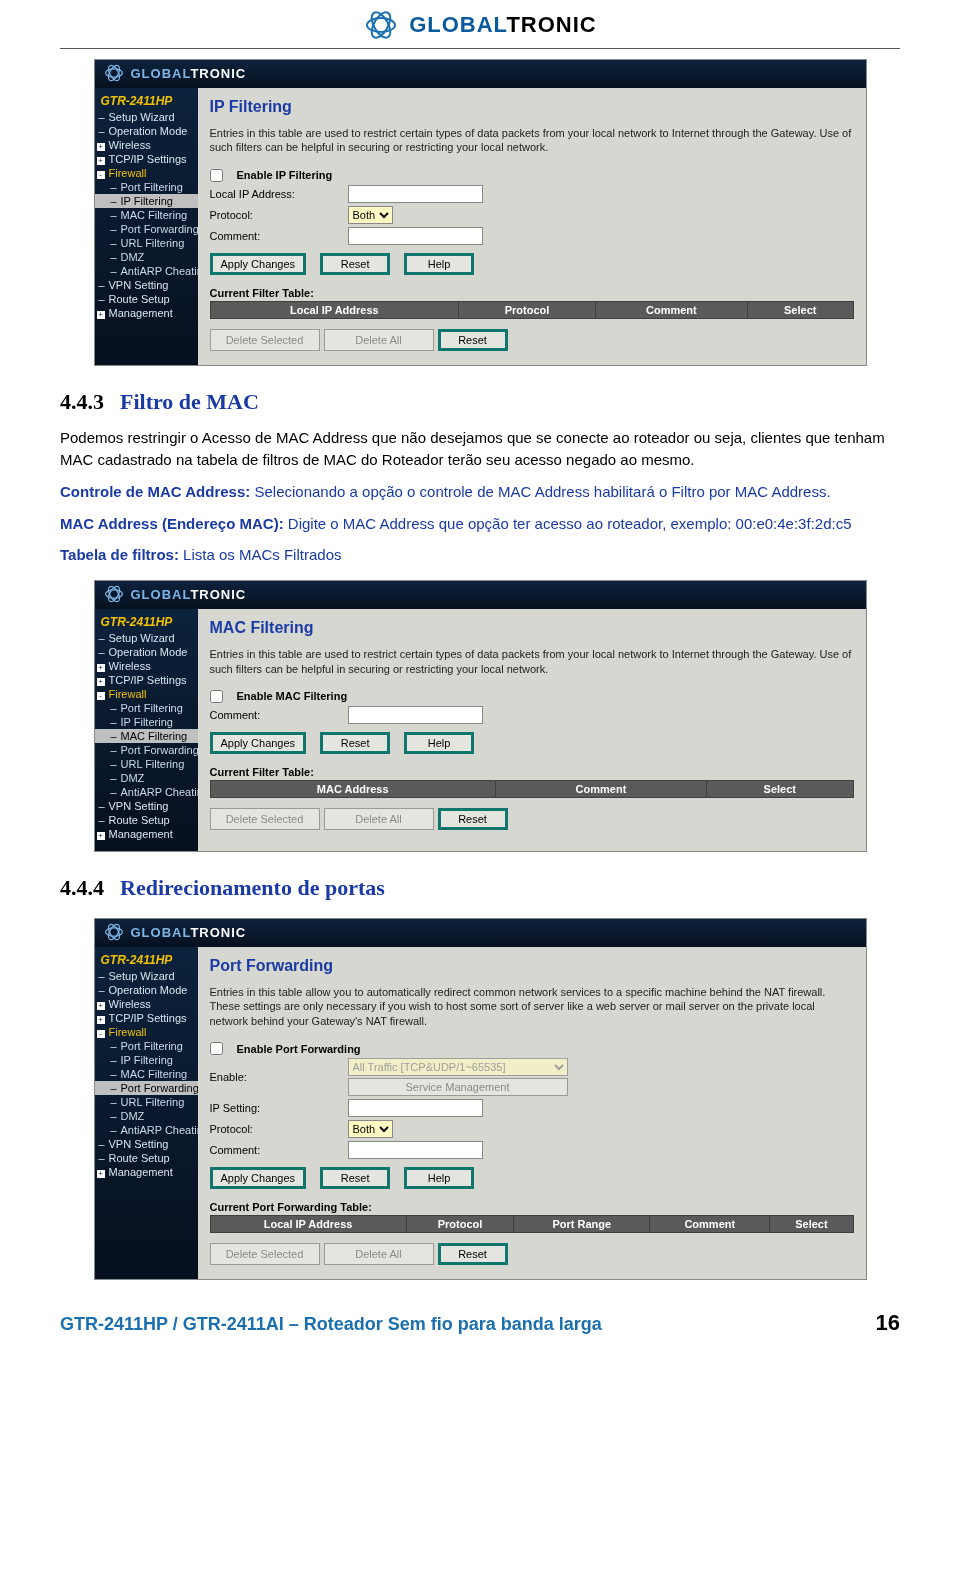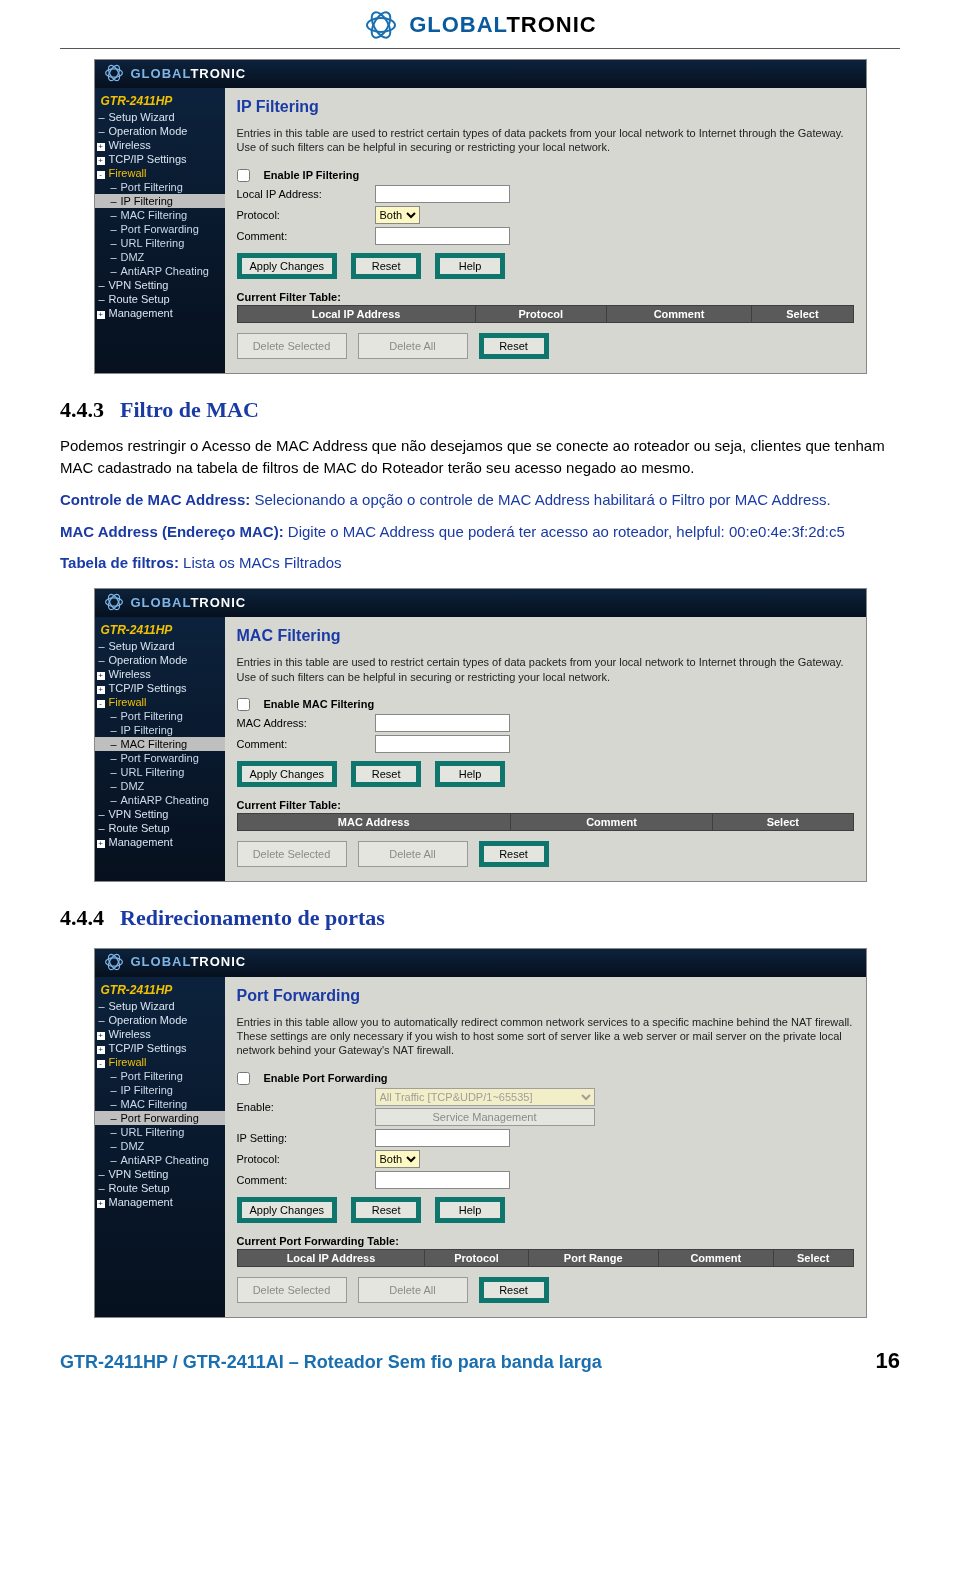--- a/index.html
+++ b/index.html
@@ -35,21 +35,21 @@
     align-items: center;
     gap: 6px;
   }
   .panel .banner svg { display:inline-block; }
   .panel .banner .brand2 { font-size: 13px; letter-spacing: 1px; font-weight: bold; }
   .panel .banner .brand2 .g { color: #7fb5e6; }
   .panel .banner .brand2 .t { color: #fff; }
 
   .panel .body { display: flex; align-items: stretch; }
   .sidebar {
-    width: 130px;
+    width: 103px;
     background: linear-gradient(#0c223c, #06101e);
     color: #d9e4f0;
     padding: 4px 0 10px 0;
   }
   .sidebar .model { color: #f2c100; font-weight: bold; font-style: italic; padding: 2px 6px; font-size: 12px; }
   .sidebar .item {
     padding: 1px 6px 1px 14px;
     color: #d9e4f0;
     cursor: pointer;
     font-size: 11px;
@@ -90,42 +90,42 @@
   .main .desc { font-size: 11px; color: #222; margin-bottom: 14px; line-height: 1.3; }
   .main .row { display: flex; align-items: center; margin: 3px 0; gap: 8px; }
   .main .row label.k { font-weight: normal; width: 130px; font-size: 11px; }
   .main input[type=text] { height: 18px; width: 135px; border: 1px solid #888; background: #fff; font-size:11px; padding: 0 2px; }
   .main select { height: 18px; border: 1px solid #888; background: #fef9c3; font-size:11px; }
   .main input[type=checkbox] { margin-right: 6px; }
   .main .btnrow { margin: 8px 0 12px 0; display:flex; gap:14px; }
   .main button.win {
     font-size: 11px;
     background: #e5e5df;
-    border: 5px solid #0f766e;
+    border: 3px solid #0f766e;
     padding: 2px 8px;
     min-width: 70px;
     cursor: pointer;
   }
   .main button.win:disabled { color: #888; }
   .main .tblhdr { font-weight: bold; font-size: 11px; margin-top: 6px; }
   .main table.ft {
     width: 100%;
     border-collapse: collapse;
     margin-top: 2px;
     margin-bottom: 10px;
   }
   .main table.ft th {
     background: #5a5a5a;
     color: #fff;
     font-size: 11px;
     font-weight: bold;
     padding: 2px 4px;
     border: 1px solid #3f3f3f;
   }
-  .main .btnrow2 { display:flex; gap:11px; }
+  .main .btnrow2 { display:flex; gap:4px; }
   .main button.dis {
     font-size: 11px;
     background: #e5e5df;
     border: 1px solid #999;
     color: #8a8a8a;
     padding: 2px 8px;
     min-width: 110px;
   }
 
   
@@ -224,21 +224,21 @@
         <button class="win">Reset</button>
       </div>
     </div>
   </div>
 </div>
 
 <div class="doc">
   <h2><span class="num">4.4.3</span><span>Filtro de MAC</span></h2>
   <p>Podemos restringir o Acesso de MAC Address que não desejamos que se conecte ao roteador ou seja, clientes que tenham MAC cadastrado na tabela de filtros de MAC do Roteador terão seu acesso negado ao mesmo.</p>
   <p class="blue"><span class="blueb">Controle de MAC Address:</span><span> Selecionando a opção o controle de MAC Address habilitará o Filtro por MAC Address.</span></p>
-  <p class="blue"><span class="blueb">MAC Address (Endereço MAC):</span><span> Digite o MAC Address que poderá ter acesso ao roteador, helpful: 00:e0:4e:3f:2d:c5</span></p>
+  <p class="blue"><span class="blueb">MAC Address (Endereço MAC):</span><span> Digite o MAC Address que opção ter acesso ao roteador, exemplo: 00:e0:4e:3f:2d:c5</span></p>
   <p class="blue"><span class="blueb">Tabela de filtros:</span><span> Lista os MACs Filtrados</span></p>
 </div>
 
 <div class="panel">
   <div class="banner">
     <svg width="22" height="18" viewBox="0 0 36 30">
       <ellipse cx="18" cy="15" rx="14" ry="7" fill="none" stroke="#7fb5e6" stroke-width="2"></ellipse>
       <ellipse cx="18" cy="15" rx="14" ry="7" fill="none" stroke="#7fb5e6" stroke-width="2" transform="rotate(60 18 15)"></ellipse>
       <ellipse cx="18" cy="15" rx="14" ry="7" fill="none" stroke="#7fb5e6" stroke-width="2" transform="rotate(-60 18 15)"></ellipse>
     </svg>
@@ -264,24 +264,20 @@
       <div class="item"><span class="bullet">+</span><span>Management</span></div>
     </div>
     <div class="main">
       <h3 class="pgtitle">MAC Filtering</h3>
       <div class="desc">Entries in this table are used to restrict certain types of data packets from your local network to Internet through the Gateway. Use of such filters can be helpful in securing or restricting your local network.</div>
       <div class="row">
           <input type="checkbox" style="">
           <label style="font-weight:bold;">Enable MAC Filtering</label>
         </div>
       <div class="row">
-          <label class="k">MAC Address:</label>
-          <input type="text" style="">
-        </div>
-      <div class="row">
           <label class="k">Comment:</label>
           <input type="text" style="">
         </div>
       <div class="btnrow">
         <button class="win">Apply Changes</button>
         <button class="win">Reset</button>
         <button class="win">Help</button>
       </div>
       <div class="tblhdr">Current Filter Table:</div>
       <table class="ft">

